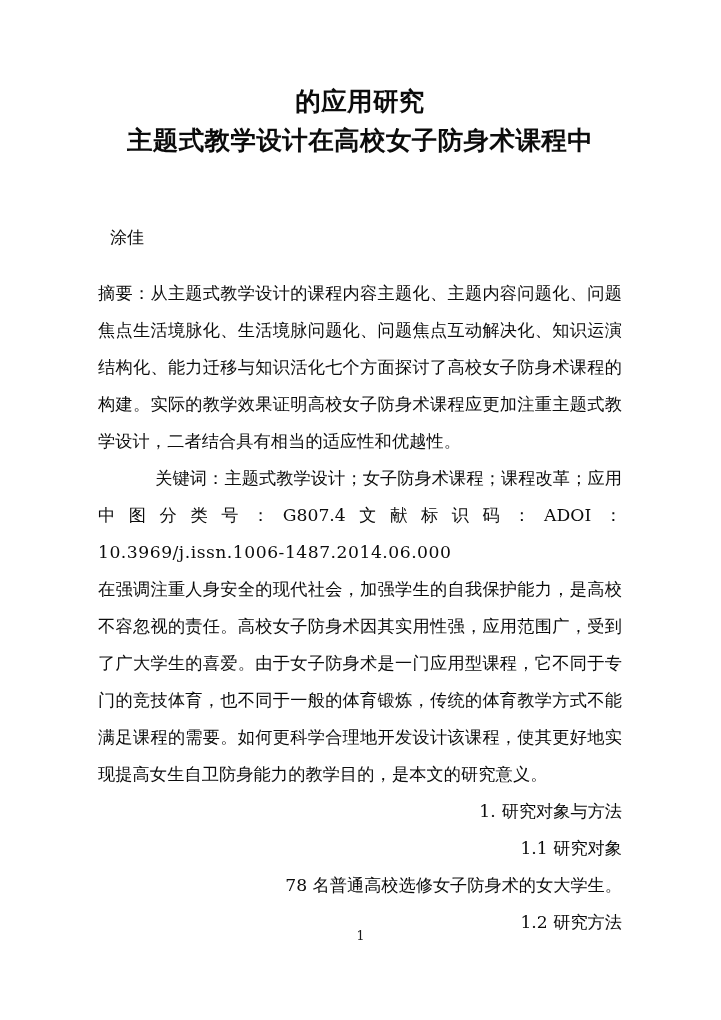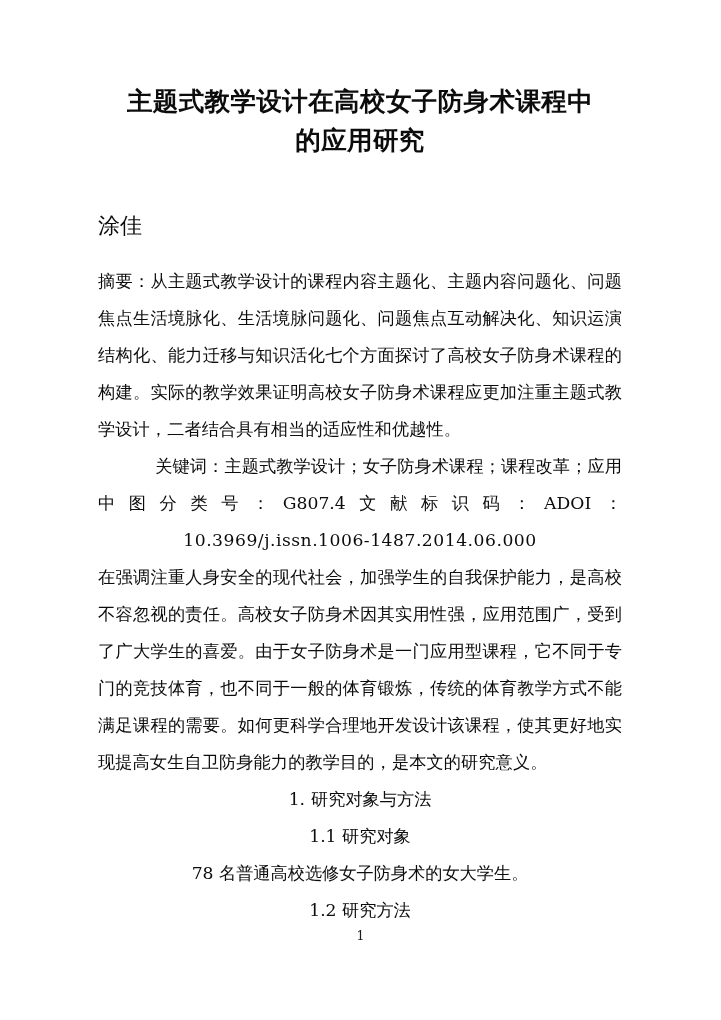--- a/index.html
+++ b/index.html
@@ -51,23 +51,23 @@
   .para {
     margin: 0;
     font-size: 17.2px;
     line-height: 37px;
     text-align: justify;
     text-justify: inter-character;
     letter-spacing: 0.1px;
   }
 
   .author {
-    margin: 0;
+    margin: 12px;
     padding-top: 47px;
-    font-size: 22px;
+    font-size: 17px;
     line-height: 37px;
   }
 
   .abstract {
     text-align: justify;
     text-align-last: left;
     margin-top: 19px;
   }
 
   .keywords {
@@ -87,36 +87,36 @@
   .classline > span {
     display: inline-block;
   }
 
   .doiline {
     margin: 0;
     font-size: 17.2px;
     line-height: 37px;
     font-family: "DejaVu Serif", "Liberation Serif", serif;
     letter-spacing: 0.5px;
-    text-align: center;
+    text-align: left;
   }
 
   
   .body-para {
     text-align: justify;
     text-align-last: left;
   }
 
   .heading-1,
   .heading-2,
   .plain-line {
     margin: 0;
     font-size: 17.2px;
     line-height: 37px;
-    text-align: center;
+    text-align: right;
   }
   .heading-1 .num {
     padding-right: 6px;
   }
 
   
   .page-number {
     position: absolute;
     left: 0;
     top: 928px;
@@ -128,22 +128,22 @@
   }
 </style>
 </head>
 <body>
 
 <div class="page">
 
   <div class="content">
 
     <h1 class="doc-title">
+      <span class="tline">的应用研究</span>
       <span class="tline">主题式教学设计在高校女子防身术课程中</span>
-      <span class="tline">的应用研究</span>
     </h1>
 
     <p class="author">涂佳</p>
 
     <p class="para abstract">摘要：从主题式教学设计的课程内容主题化、主题内容问题化、问题焦点生活境脉化、生活境脉问题化、问题焦点互动解决化、知识运演结构化、能力迁移与知识活化七个方面探讨了高校女子防身术课程的构建。实际的教学效果证明高校女子防身术课程应更加注重主题式教学设计，二者结合具有相当的适应性和优越性。</p>
 
     <p class="para keywords">关键词：主题式教学设计；女子防身术课程；课程改革；应用</p>
 
     <p class="classline">
       <span>中</span>

